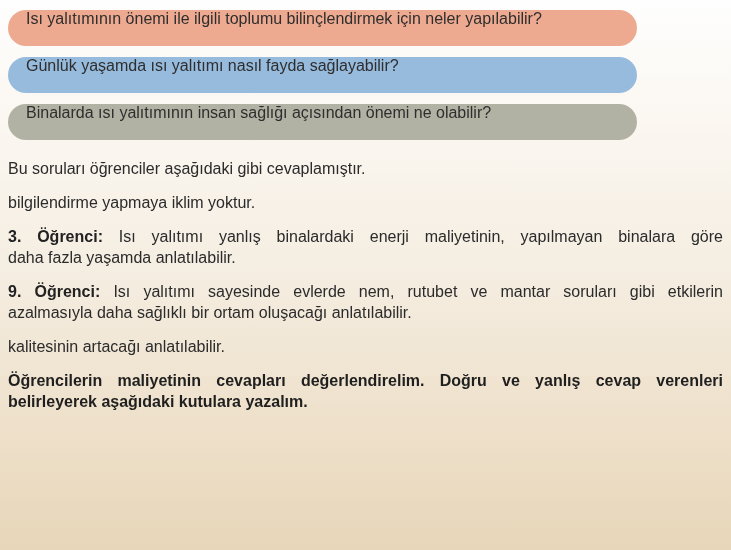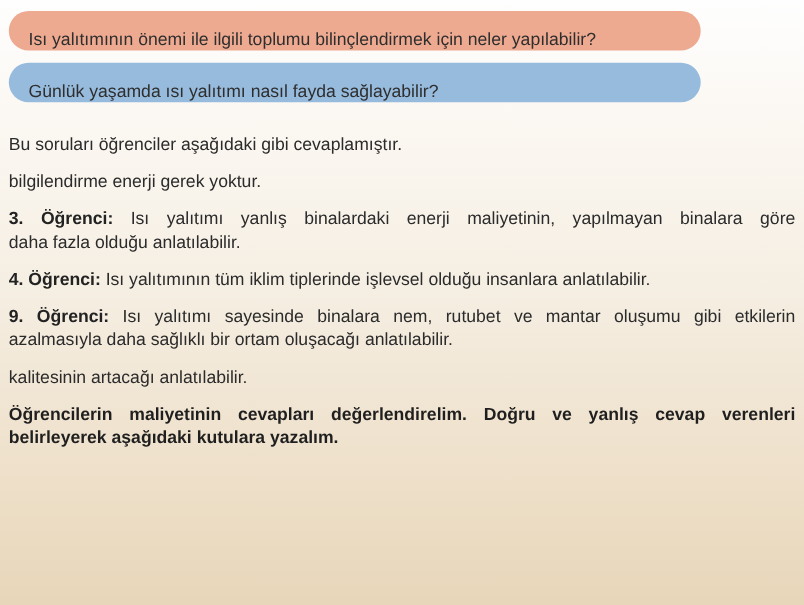--- a/index.html
+++ b/index.html
@@ -8,26 +8,26 @@
     font-family:"Liberation Sans", sans-serif;
   }
   .page {
     width:731px; height:550px; box-sizing:border-box;
     padding:10px 8px 0 8px;
     background:linear-gradient(180deg,#fefefe 0%,#fbf7f1 22%,#f5eee2 48%,#eee0ca 78%,#e7d6b9 100%);
   }
   .qbox {
     width:629px; height:36px; box-sizing:border-box;
     border-radius:18px; margin-bottom:11px;
-    display:flex; align-items:flex-end;
+    display:flex; align-items:flex-start;
     padding:0 16px 0 18px;
     font-size:16px; color:#2e2e2e; white-space:nowrap;
   }
   .content {
-    margin-top:28px; width:715px;
+    margin-top:18px; width:715px;
     font-size:16px; line-height:21px; color:#2b2b2b;
   }
   .block { margin-bottom:13px; }
   .line { white-space:nowrap; }
   .jline {
     white-space:normal;
     text-align:justify;
     -moz-text-align-last:justify;
     text-align-last:justify;
   }
@@ -39,46 +39,46 @@
 
 <div class="page">
 
   <div>
     <div class="qbox" style="background: rgb(238, 170, 144);">
       <span>Isı yalıtımının önemi ile ilgili toplumu bilinçlendirmek için neler yapılabilir?</span>
     </div>
     <div class="qbox" style="background: rgb(151, 187, 221);">
       <span>Günlük yaşamda ısı yalıtımı nasıl fayda sağlayabilir?</span>
     </div>
+    <div class="qbox" style="background: rgb(178, 178, 164);">
+      <span>Binalarda ısı yalıtımının insan sağlığı açısından önemi ne olabilir?</span>
+    </div>
   </div>
 
   <div class="content">
 
     <div class="block">
       <span class="line">Bu soruları öğrenciler aşağıdaki gibi cevaplamıştır.</span>
     </div>
 
     <div class="block">
     </div>
 
     <div class="block">
-      <div class="line">bilgilendirme enerji gerek yoktur.</div>
+      <div class="line">bilgilendirme yapmaya iklim yoktur.</div>
     </div>
 
     <div class="block">
       <div class="jline"><span class="lbl">3. Öğrenci:</span> <span>Isı yalıtımı yanlış binalardaki enerji maliyetinin, yapılmayan binalara göre</span></div>
-      <div class="line">daha fazla olduğu anlatılabilir.</div>
+      <div class="line">daha fazla yaşamda anlatılabilir.</div>
     </div>
 
-    <div class="block">
-      <div class="line"><span class="lbl">4. Öğrenci:</span> <span>Isı yalıtımının tüm iklim tiplerinde işlevsel olduğu insanlara anlatılabilir.</span></div>
-    </div>
 
     <div class="block">
-      <div class="jline"><span class="lbl">9. Öğrenci:</span> <span>Isı yalıtımı sayesinde binalara nem, rutubet ve mantar oluşumu gibi etkilerin</span></div>
+      <div class="jline"><span class="lbl">9. Öğrenci:</span> <span>Isı yalıtımı sayesinde evlerde nem, rutubet ve mantar soruları gibi etkilerin</span></div>
       <div class="line">azalmasıyla daha sağlıklı bir ortam oluşacağı anlatılabilir.</div>
     </div>
 
     <div class="block">
       <div class="line">kalitesinin artacağı anlatılabilir.</div>
     </div>
 
     <div class="block instruction">
       <div class="jline">Öğrencilerin maliyetinin cevapları değerlendirelim. Doğru ve yanlış cevap verenleri</div>
       <div class="line">belirleyerek aşağıdaki kutulara yazalım.</div>

